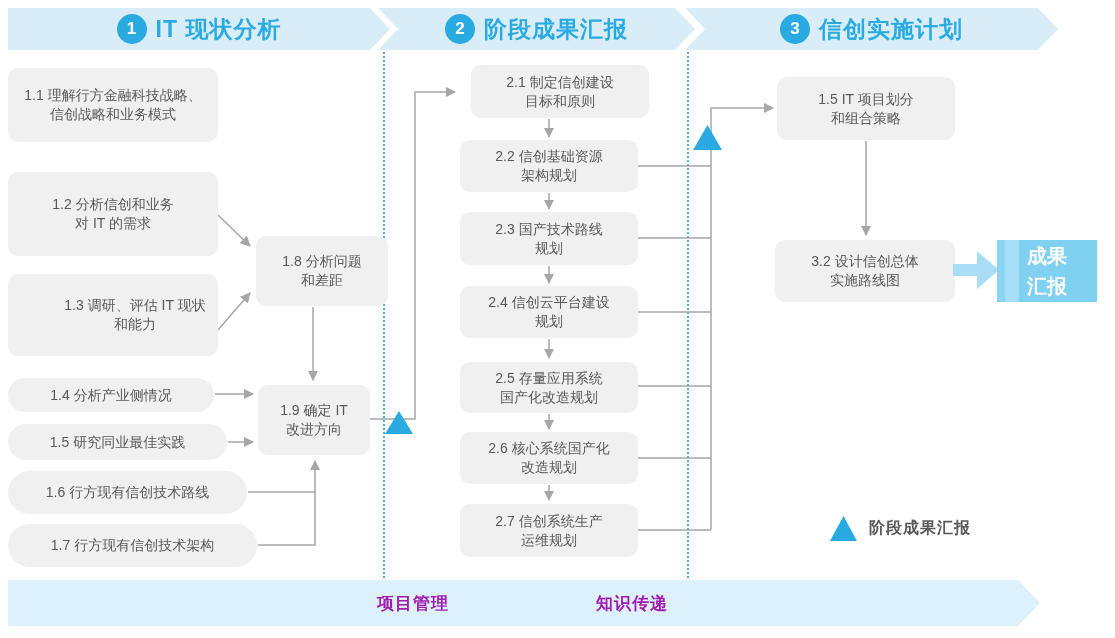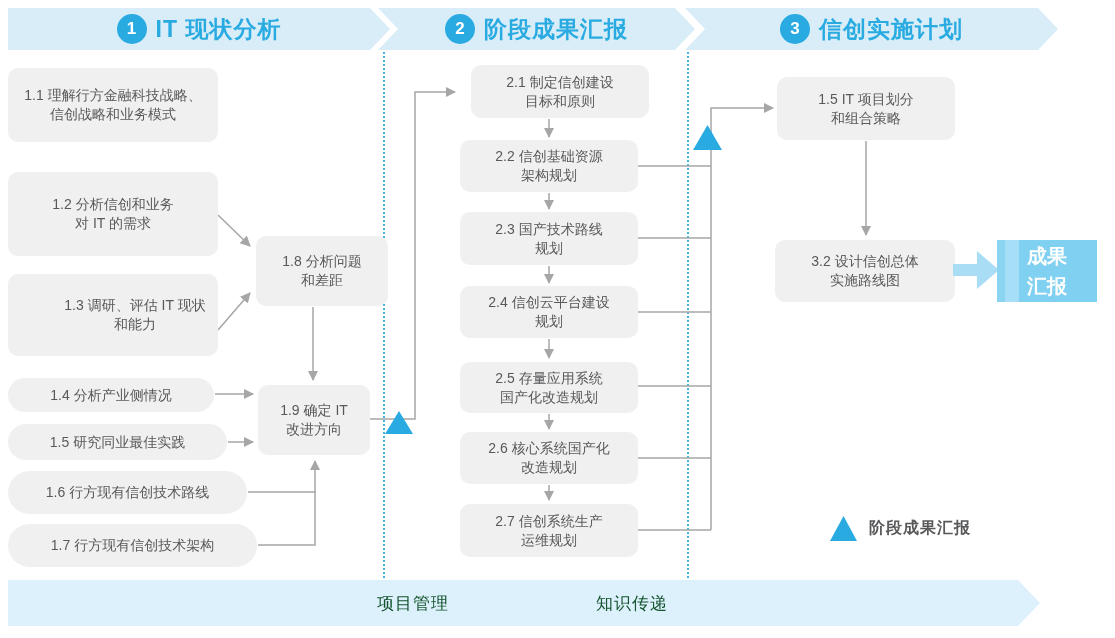--- a/index.html
+++ b/index.html
@@ -60,21 +60,21 @@
     clip-path:polygon(0 34%, 52% 34%, 52% 0, 100% 50%, 52% 100%, 52% 66%, 0 66%);
   }
 
   
   .bottom-bar {
     position:absolute; left:8px; top:580px; width:1032px; height:46px; background:#DCF1FB;
     clip-path:polygon(0 0, calc(100% - 22px) 0, 100% 50%, calc(100% - 22px) 100%, 0 100%);
   }
   .bottom-label {
     position:absolute; top:50%; transform:translate(-50%,-50%);
-    color:#14532d; font-weight:normal; font-size:17px; letter-spacing:1px; white-space:nowrap;
+    color:#a21caf; font-weight:bold; font-size:17px; letter-spacing:1px; white-space:nowrap;
   }
 </style>
 </head>
 <body>
 
 <div class="canvas">
 
   <div class="phase-bar bar1">
     <span class="num-circle">1</span>
     <span class="phase-label">IT 现状分析</span>

